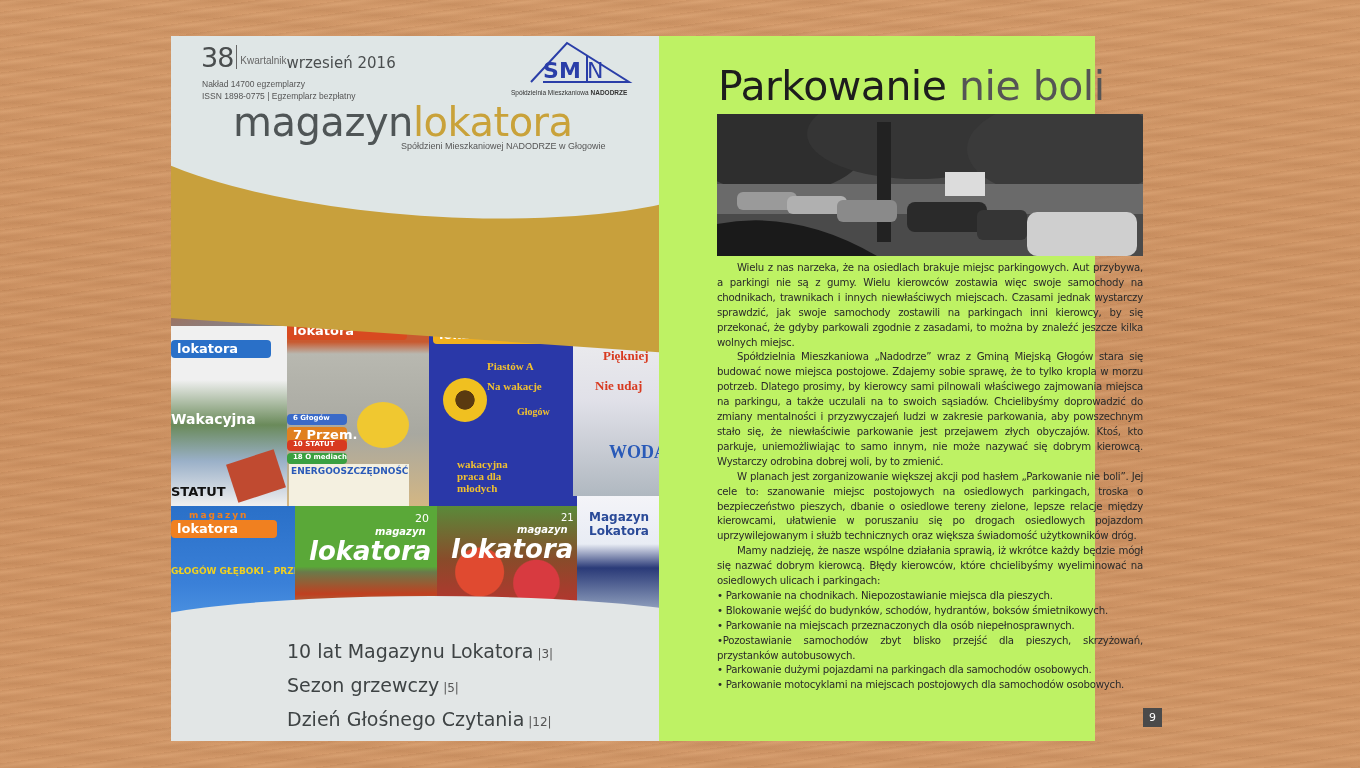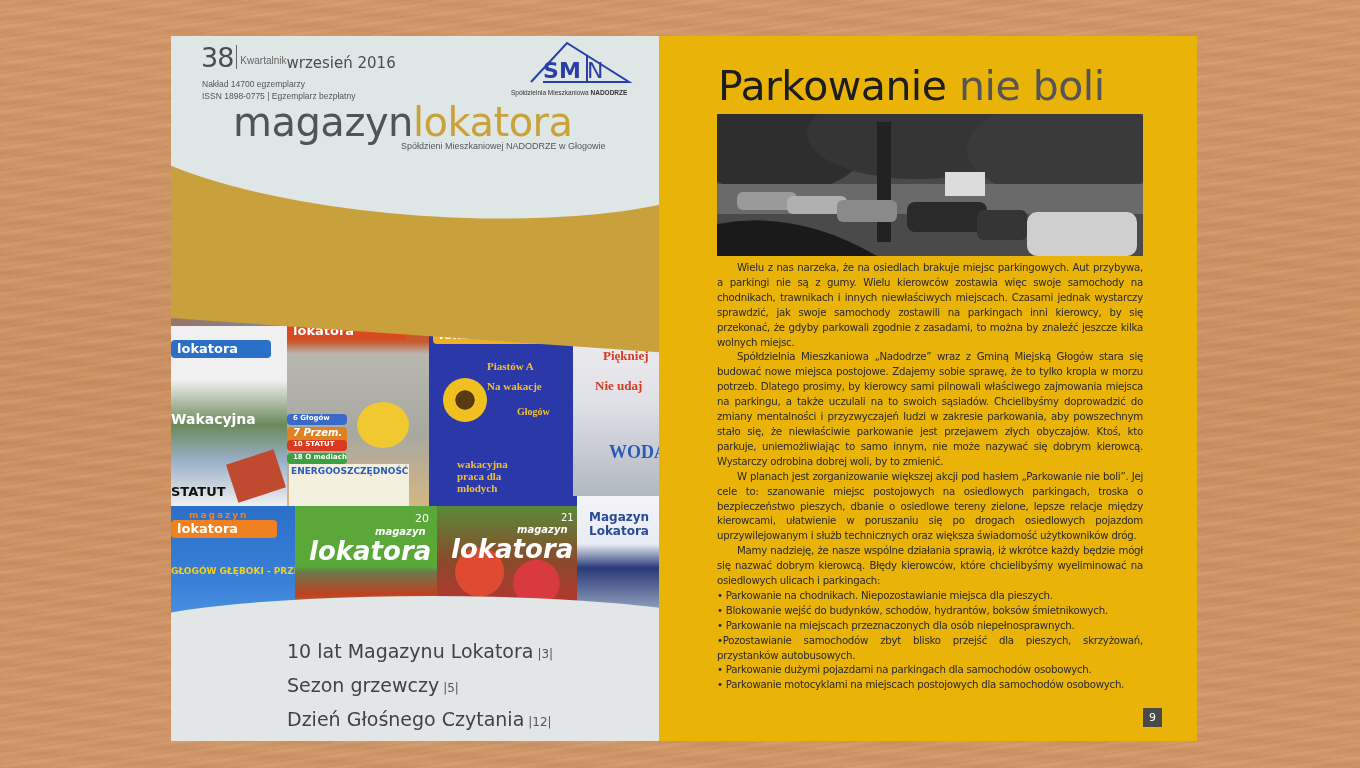--- a/index.html
+++ b/index.html
@@ -54,22 +54,22 @@
   .cover-footer {
     position: absolute; left: -60px; top: 560px; width: 640px; height: 220px;
     background: #e2e6e6; border-radius: 50% 50% 0 0 / 18% 18% 0 0;
   }
   .toc { position: absolute; left: 116px; top: 600px; }
   .toc-item { font-family: "DejaVu Sans", sans-serif; font-size: 19px; color: #3e4344; line-height: 31px; white-space: nowrap; }
   .toc-page { font-size: 12px; color: #555; margin-left: 4px; }
 
   
   .page {
-    position: absolute; left: 659px; top: 36px; width: 538px; height: 705px;
-    background: #eab308;
+    position: absolute; left: 659px; top: 36px; width: 436px; height: 705px;
+    background: #bef264;
   }
   .article-title { position: absolute; left: 59px; top: 30px; font-family: "DejaVu Sans", sans-serif; font-size: 41px; line-height: 1; letter-spacing: -0.5px; white-space: nowrap; }
   .article-title .w1 { color: #1d1d1d; }
   .article-title .w2 { color: #555; }
   .photo {
     position: absolute; left: 58px; top: 78px; width: 426px; height: 142px; overflow: hidden;
     background: linear-gradient(180deg, #3c3c3c 0%, #5a5a5a 40%, #6e6e6e 60%, #3a3a3a 100%);
   }
   .article-body {
     position: absolute; left: 58px; top: 225px; width: 426px;
@@ -119,21 +119,21 @@
 
     <div class="tile" style="left:0;top:150px;width:118px;height:180px;background:linear-gradient(180deg,#f0f0f0 0%,#f0f0f0 30%,#6a8a5a 55%,#9ab0c8 75%,#f0f0f0 100%);">
       <div class="lok-bar" style="left:0;top:14px;width:100px;height:18px;background:#2a70c8;font-size:13px;line-height:18px;">lokatora</div>
       <div class="tile-label" style="left:0;top:85px;color:#fff;font-size:14px;font-family:'DejaVu Sans',sans-serif;">Wakacyjna</div>
       <div class="tile-label" style="left:0;top:158px;color:#111;font-size:13px;font-family:'DejaVu Sans',sans-serif;">STATUT</div>
       <div style="position:absolute;left:60px;top:130px;width:50px;height:40px;background:#c04a30;transform:rotate(-18deg);"></div>
     </div>
     <div class="tile" style="left:116px;top:138px;width:145px;height:200px;background:linear-gradient(180deg,#c85a30 0%,#c85a30 14%,#b8b8b0 20%,#a8a8a0 60%,#d8b880 100%);">
       <div class="lok-bar" style="left:0;top:8px;width:120px;height:18px;background:#d84a20;font-size:13px;line-height:18px;">lokatora</div>
       <div class="lok-bar" style="left:0;top:100px;width:60px;height:11px;background:#3a6ac8;font-size:7px;">6 Głogów</div>
-      <div class="lok-bar" style="left:0;top:113px;width:60px;height:17px;background:#e08020;font-size:10px;font-style:italic;">7 Przem.</div>
+      <div class="lok-bar" style="left:0;top:113px;width:60px;height:17px;background:#e08020;font-size:13px;">7 Przem.</div>
       <div class="lok-bar" style="left:0;top:126px;width:60px;height:11px;background:#d83a20;font-size:7px;">10 STATUT</div>
       <div class="lok-bar" style="left:0;top:139px;width:60px;height:11px;background:#3aa040;font-size:7px;">18 O mediach</div>
       <div style="position:absolute;left:70px;top:88px;width:52px;height:46px;border-radius:50%;background:#f0c830;"></div>
       <div style="position:absolute;left:2px;top:150px;width:120px;height:50px;background:#f4f0e0;">
         <div class="tile-label" style="left:2px;top:2px;color:#2a5ab8;font-size:9px;font-family:'DejaVu Sans',sans-serif;">ENERGOOSZCZĘDNOŚĆ</div>
       </div>
     </div>
     <div class="tile" style="left:258px;top:132px;width:148px;height:200px;background:#2a38a8;">
       <div class="lok-bar" style="left:4px;top:18px;width:115px;height:18px;background:#f0b020;font-size:13px;line-height:18px;color:#fff;">lokatora</div>
       <div class="tile-label" style="left:58px;top:52px;color:#f0c030;font-size:11px;">Piastów A</div>

